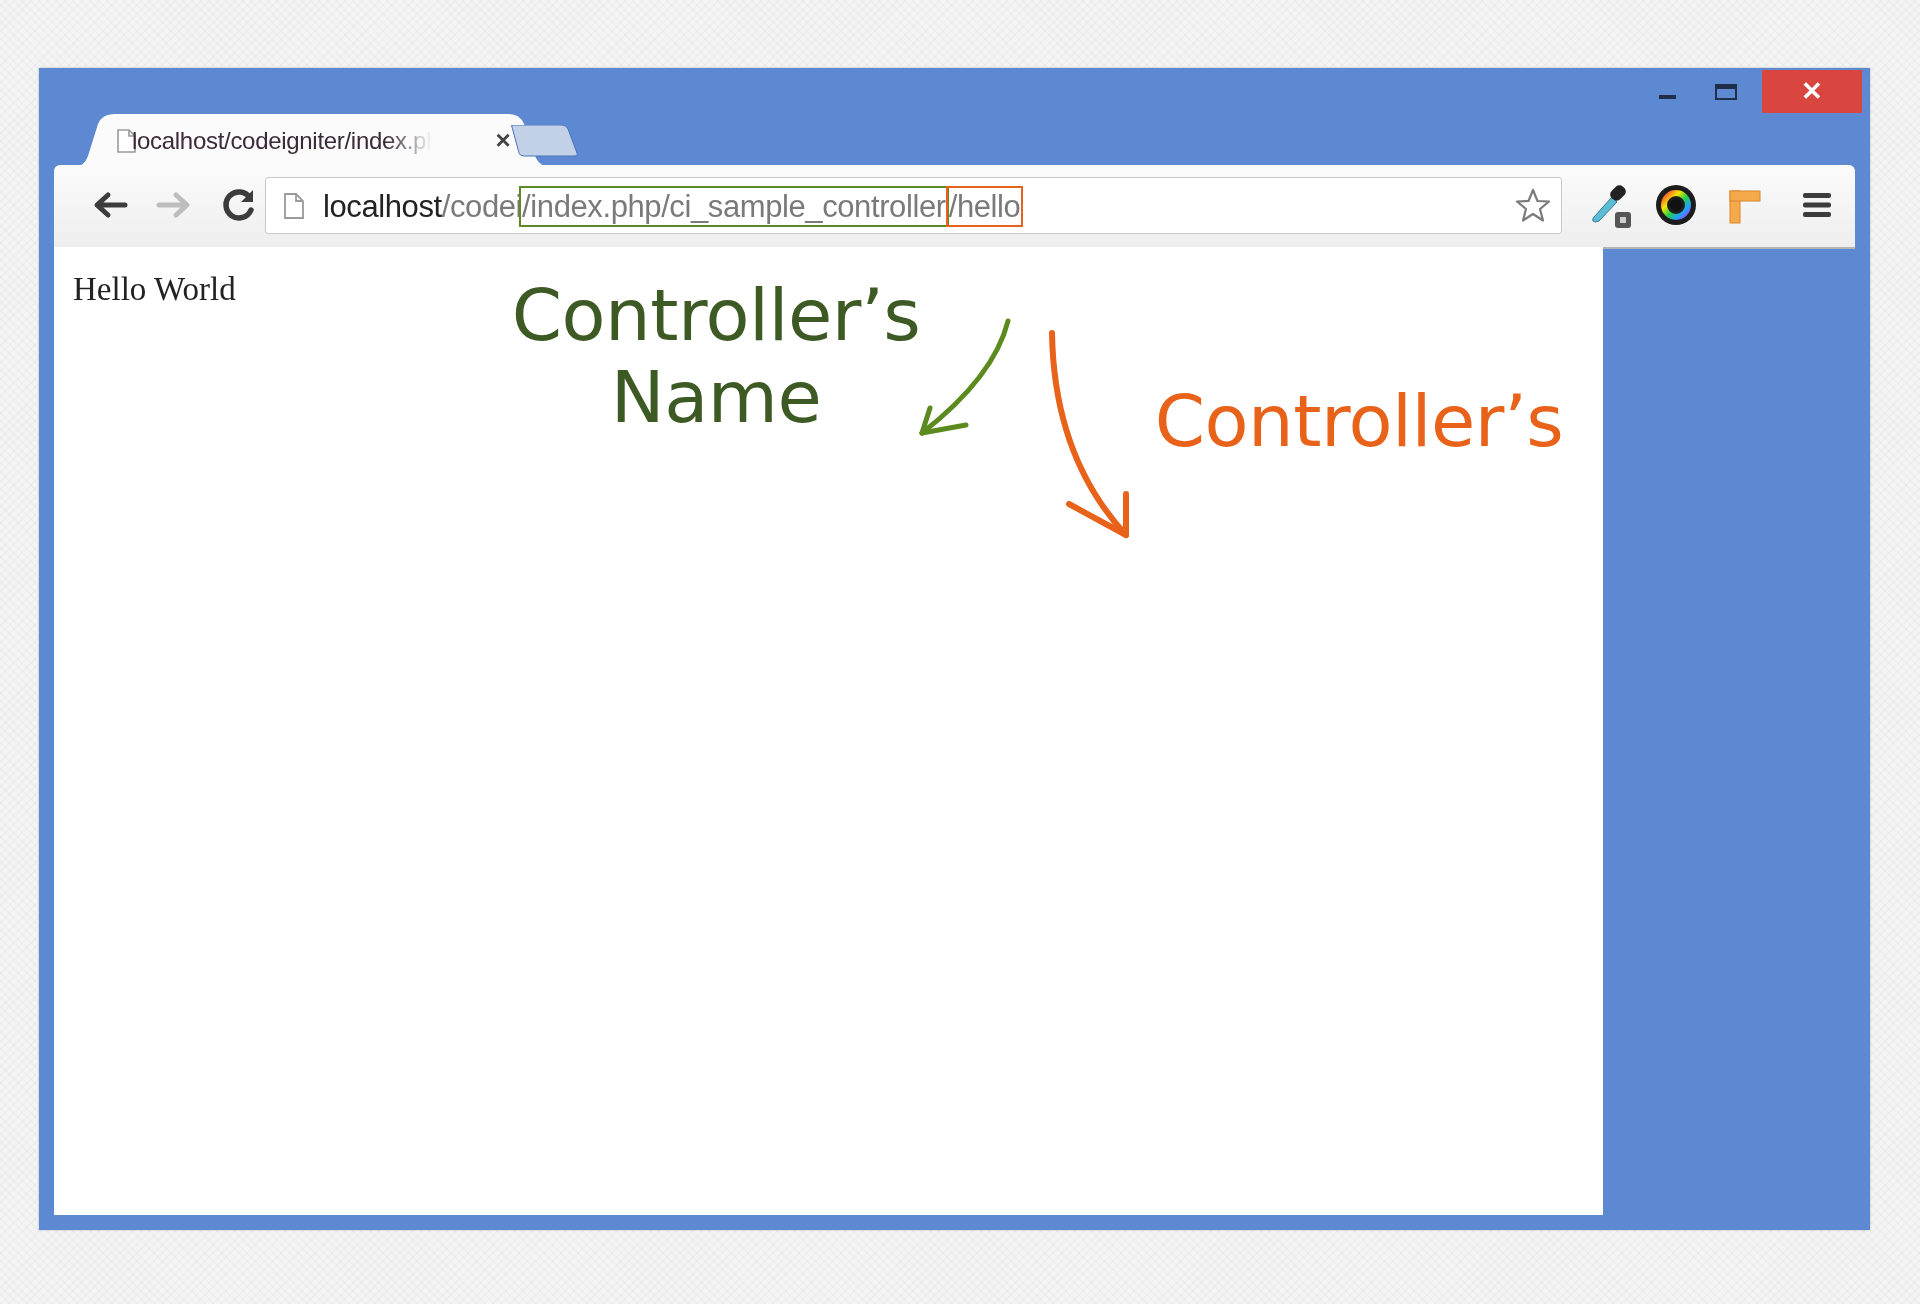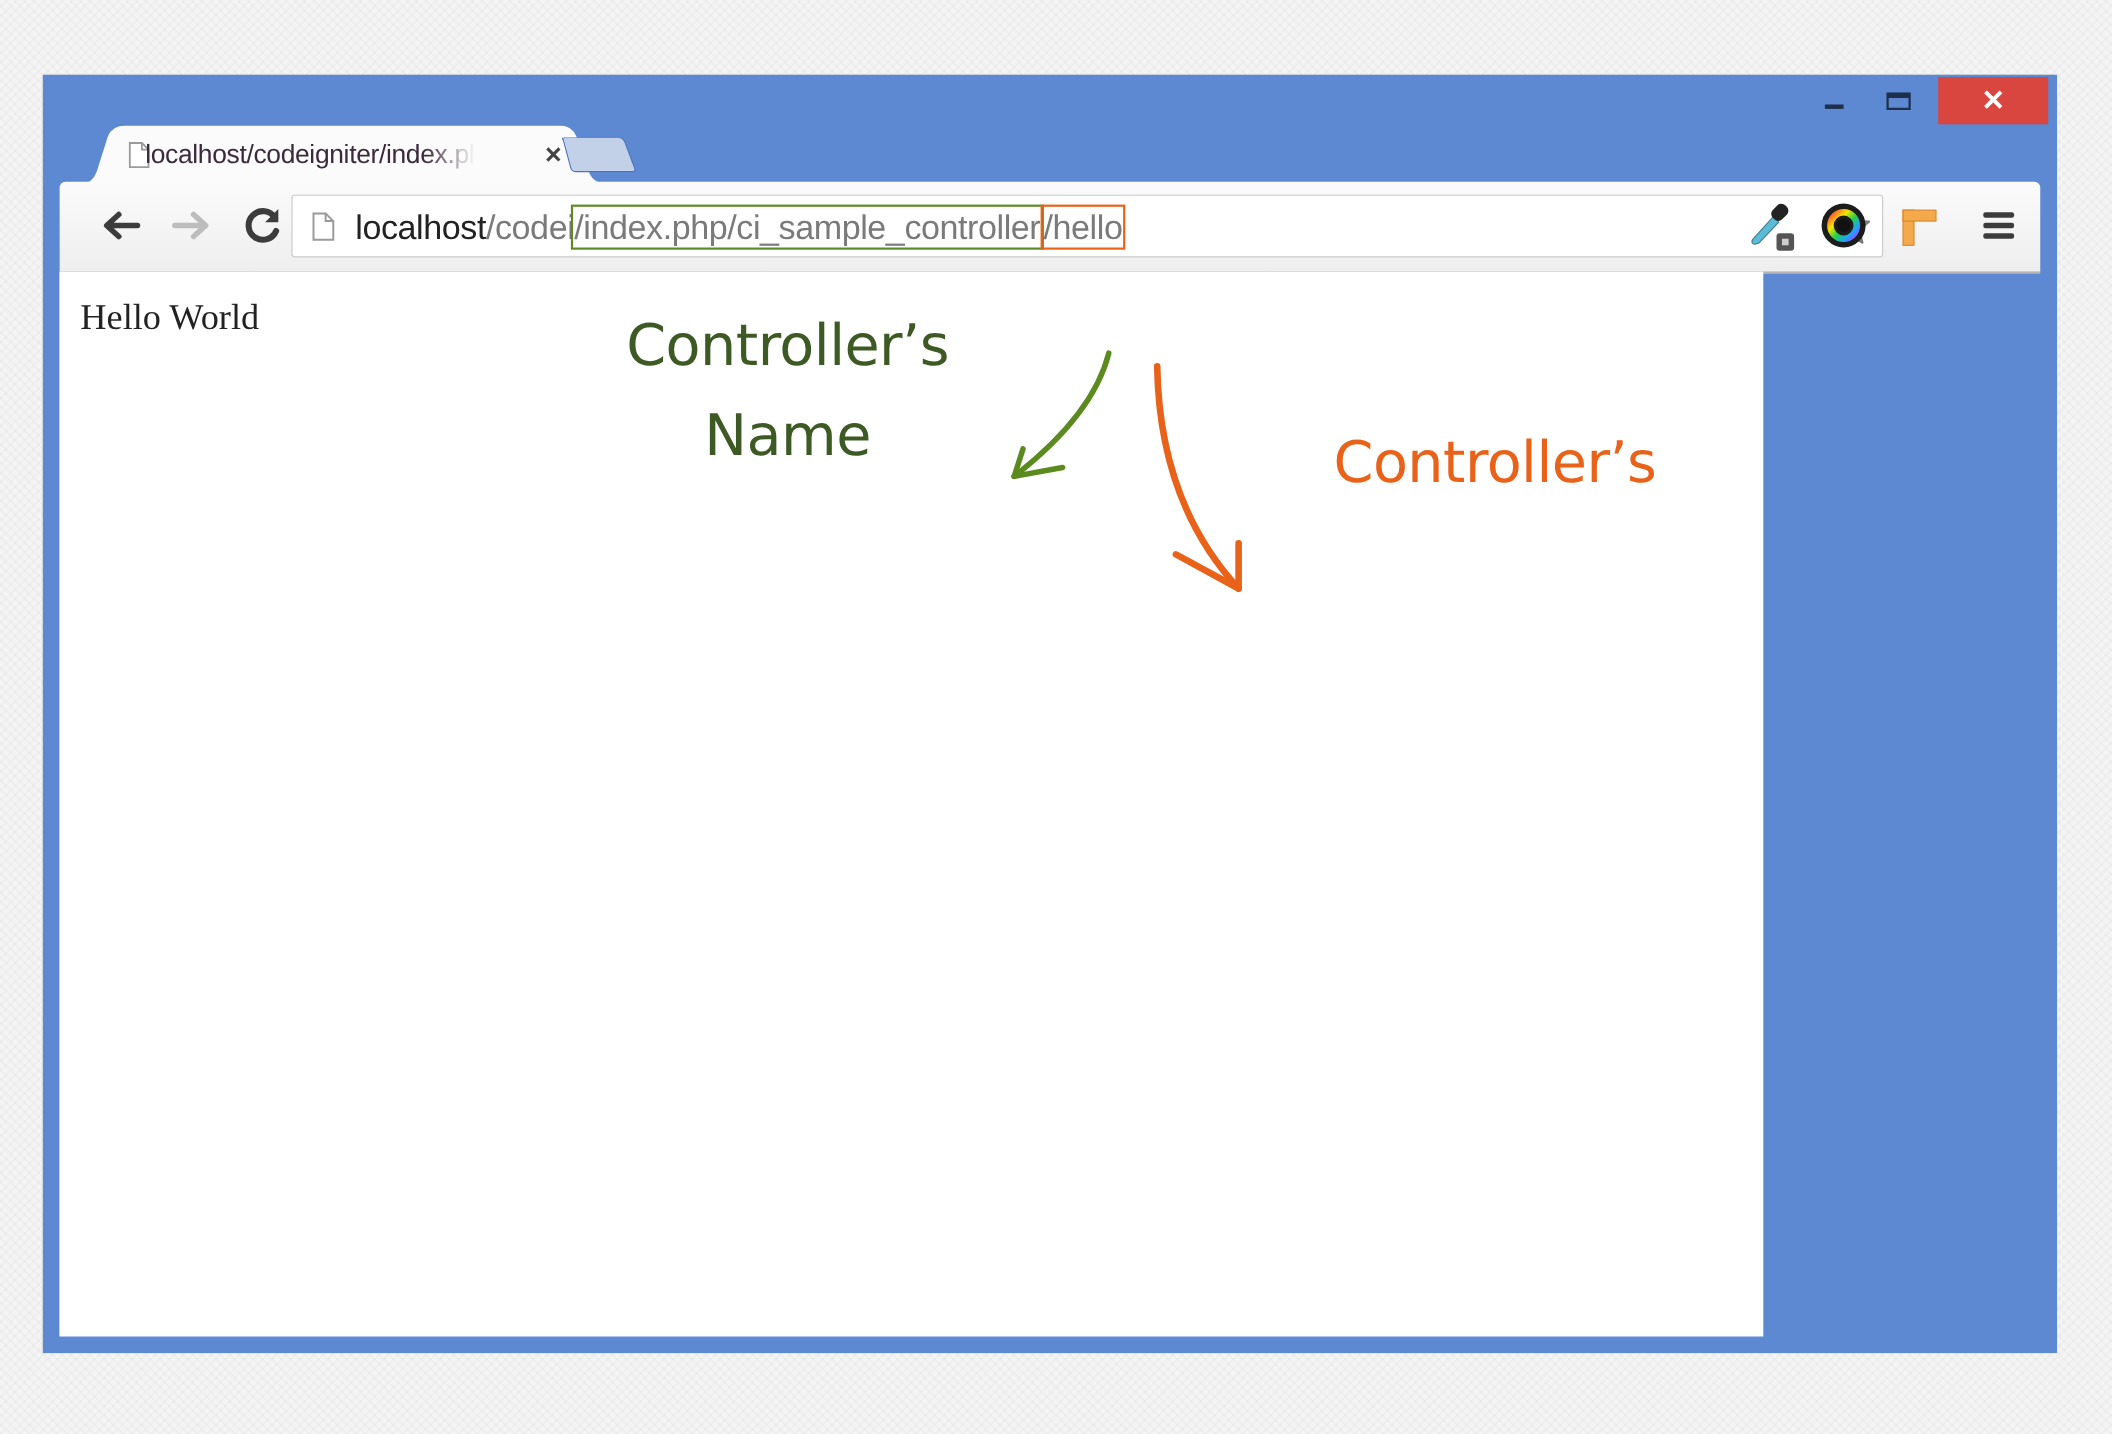--- a/index.html
+++ b/index.html
@@ -36,21 +36,21 @@
   .tab-close { position:absolute; left:414px; top:10px; width:30px; height:32px; font-size:26px; color:#444; font-weight:bold; line-height:32px; text-align:center; }
   .newtab { position:absolute; left:469px; top:57px; }
   .toolbar {
     position:absolute; left:15px; top:97px; width:1801px; height:82px;
     background:linear-gradient(#fbfbfb, #eeeeee);
     border-radius:6px 6px 0 0;
     border-bottom:2px solid #b4b4b4;
   }
   .tb-icon { position:absolute; top:18px; width:44px; height:44px; display:flex; align-items:center; justify-content:center; }
   .omnibox {
-    position:absolute; left:211px; top:12px; width:1447px; height:57px;
+    position:absolute; left:211px; top:12px; width:1297px; height:57px;
     background:#fff; border:1px solid #c9c9c9; border-radius:3px; box-sizing:border-box;
   }
   .omni-icon { position:absolute; left:16px; top:14px; }
   .url {
     position:absolute; left:57px; top:9px; height:40px; line-height:40px;
     font-size:31px; white-space:nowrap; letter-spacing:-0.4px;
   }
   .url .host { color:#222; }
   .url .rest { color:#7a7a7a; }
   .url .seg-ctrl { color:#7a7a7a; outline:2px solid #5e8a25; outline-offset:1px; }
@@ -59,21 +59,21 @@
   .content {
     position:absolute; left:15px; top:179px; width:1549px; height:968px;
     background:#fff;
   }
   .hello {
     position:absolute; left:19px; top:24px;
     font-family:"Liberation Serif", "DejaVu Serif", serif; font-size:33px; color:#222;
   }
   .annot {
     position:absolute; font-family:"DejaVu Sans", sans-serif; text-align:center;
-    line-height:82px; font-size:52px; letter-spacing:-0.5px;
+    line-height:82px; font-size:72px; letter-spacing:-0.5px;
   }
   .annot-green { color:#3e5a24; left:452px; top:27px; width:420px; }
   .annot-orange { color:#e8621a; left:1040px; top:133px; width:530px; }
   .arrows { position:absolute; left:0; top:0; pointer-events:none; }
 </style>
 </head>
 <body>
 
 <div class="window">
 

